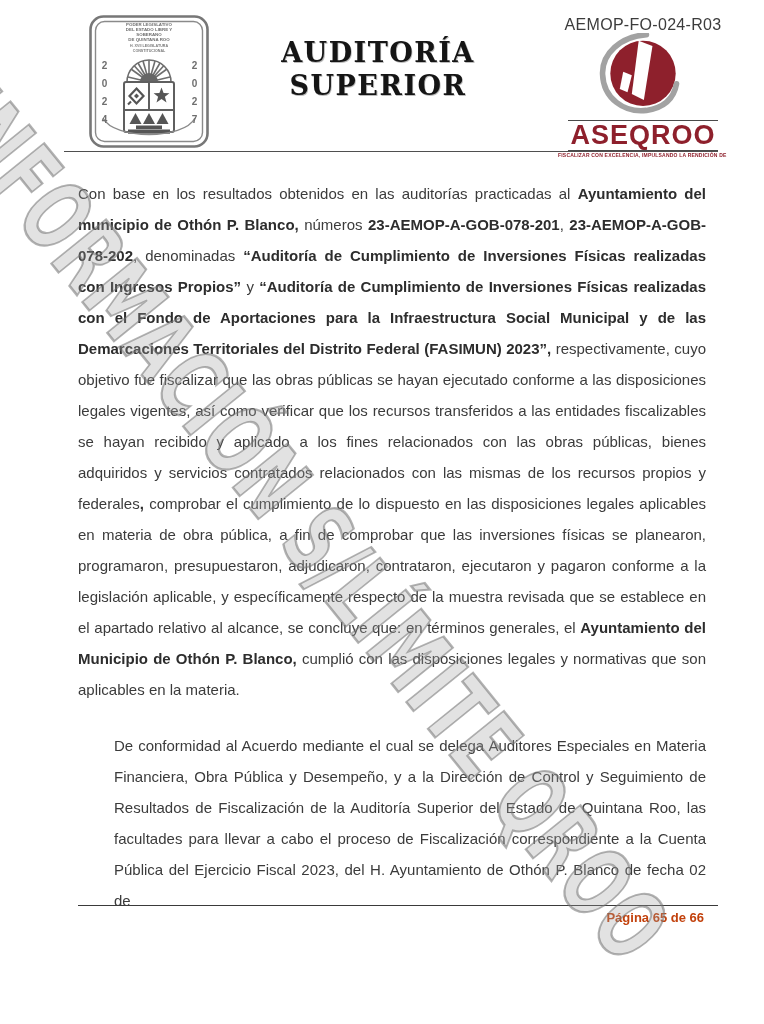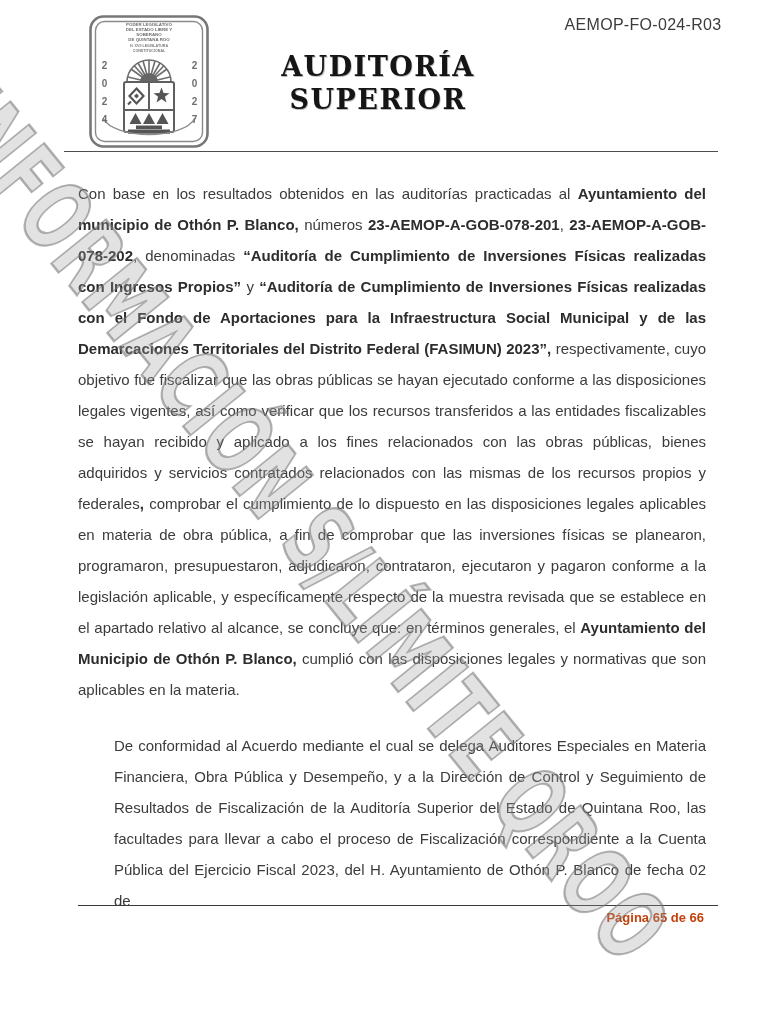--- a/index.html
+++ b/index.html
@@ -10,21 +10,21 @@
   .seal{position:absolute;left:88px;top:14px;width:122px;height:136px;}
   .seal svg{position:absolute;left:0;top:0;}
   .seal-txt{position:absolute;top:8px;left:0;width:122px;text-align:center;font-weight:bold;
             color:#6e6e6e;font-size:8px;line-height:9px;transform:scale(0.55);transform-origin:50% 0;}
   .seal-txt .l4{font-size:6.6px;margin-top:2px;color:#7a7a7a;}
   .seal-year{position:absolute;top:46px;font-size:10px;font-weight:bold;color:#6e6e6e;
              writing-mode:vertical-rl;text-orientation:upright;line-height:1;letter-spacing:7px;}
   .seal-year.left{left:11px;}
   .seal-year.right{right:11px;}
 
-  .title{position:absolute;left:218px;top:50px;width:320px;text-align:center;}
+  .title{position:absolute;left:218px;top:36px;width:320px;text-align:center;}
   .title-l{font-family:"DejaVu Serif","Liberation Serif",serif;font-weight:bold;font-size:27px;
            line-height:33px;color:#151515;letter-spacing:1.5px;
            text-shadow:0.8px 0.8px 0 rgba(60,60,60,0.35);}
 
   .formcode{position:absolute;right:36px;top:16px;width:170px;text-align:center;
             font-size:16px;color:#3c3c3c;letter-spacing:0.3px;}
   .logo{position:absolute;right:36px;top:33px;width:170px;text-align:center;}
   .logo-emblem{width:104px;height:86px;margin:0 auto;display:block;}
   .logo-rule{border-top:1.6px solid #4a4a4a;margin:1px 10px 0 10px;height:0;}
   .brand{font-size:27px;font-weight:bold;color:#8e202c;letter-spacing:1px;line-height:28px;
@@ -105,20 +105,32 @@
     </div>
     <div class="seal-year left">2024</div>
     <div class="seal-year right">2027</div>
   </div>
 
   <div class="title">
     <div class="title-l">AUDITORÍA SUPERIOR</div>
   </div>
 
   <div class="formcode">AEMOP-FO-024-R03</div>
+  <div class="logo">
+    <svg class="logo-emblem" viewBox="0 0 120 100">
+      <circle cx="60" cy="47" r="38" fill="#8e202c"></circle>
+      <polygon points="55,9 71,15 61,78 47,71" fill="#ffffff"></polygon>
+      <polygon points="37,45 47,49 42,69 33,65" fill="#ffffff"></polygon>
+      <path d="M64 2 C 34 4, 12 24, 13 48 C 14 76, 38 93, 64 90 C 84 87, 96 76, 99 59" fill="none" stroke="#a2a2a2" stroke-width="6.5" stroke-linecap="round"></path>
+    </svg>
+    <div class="logo-rule"></div>
+    <div class="brand">ASEQROO</div>
+    <div class="logo-rule"></div>
+    <div class="tagline">FISCALIZAR CON EXCELENCIA, IMPULSANDO LA RENDICIÓN DE CUENTAS</div>
+  </div>
 
   <div class="header-rule"></div>
 
   <main class="content">
       <p class="para"><span>Con base en los resultados obtenidos en las auditorías practicadas al </span><span class="b">Ayuntamiento del municipio de Othón P. Blanco,</span><span> números </span><span class="b">23-AEMOP-A-GOB-078-201</span><span>, </span><span class="b">23-AEMOP-A-GOB-078-202</span><span>, denominadas </span><span class="b">“Auditoría de Cumplimiento de Inversiones Físicas realizadas con Ingresos Propios”</span><span> y </span><span class="b">“Auditoría de Cumplimiento de Inversiones Físicas realizadas con el Fondo de Aportaciones para la Infraestructura Social Municipal y de las Demarcaciones Territoriales del Distrito Federal (FASIMUN) 2023”,</span><span> respectivamente, cuyo objetivo fue fiscalizar que las obras públicas se hayan ejecutado conforme a las disposiciones legales vigentes, así como verificar que los recursos transferidos a las entidades fiscalizables se hayan recibido y aplicado a los fines relacionados con las obras públicas, bienes adquiridos y servicios contratados relacionados con las mismas de los recursos propios y federales</span><span class="b">,</span><span> comprobar el cumplimiento de lo dispuesto en las disposiciones legales aplicables en materia de obra pública, a fin de comprobar que las inversiones físicas se planearon, programaron, presupuestaron, adjudicaron, contrataron, ejecutaron y pagaron conforme a la legislación aplicable, y específicamente respecto de la muestra revisada que se establece en el apartado relativo al alcance, se concluye que: en términos generales, el </span><span class="b">Ayuntamiento del Municipio de Othón P. Blanco,</span><span> cumplió con las disposiciones legales y normativas que son aplicables en la materia.</span></p>
       <p class="para jl"><span>De conformidad al Acuerdo mediante el cual se delega Auditores Especiales en Materia Financiera, Obra Pública y Desempeño, y a la Dirección de Control y Seguimiento de Resultados de Fiscalización de la Auditoría Superior del Estado de Quintana Roo, las facultades para llevar a cabo el proceso de Fiscalización correspondiente a la Cuenta Pública del Ejercicio Fiscal 2023, del H. Ayuntamiento de Othón P. Blanco de fecha 02 de</span></p>
     </main>
 
   <div class="footer-rule"></div>
   <div class="footer">Página 65 de 66</div>

